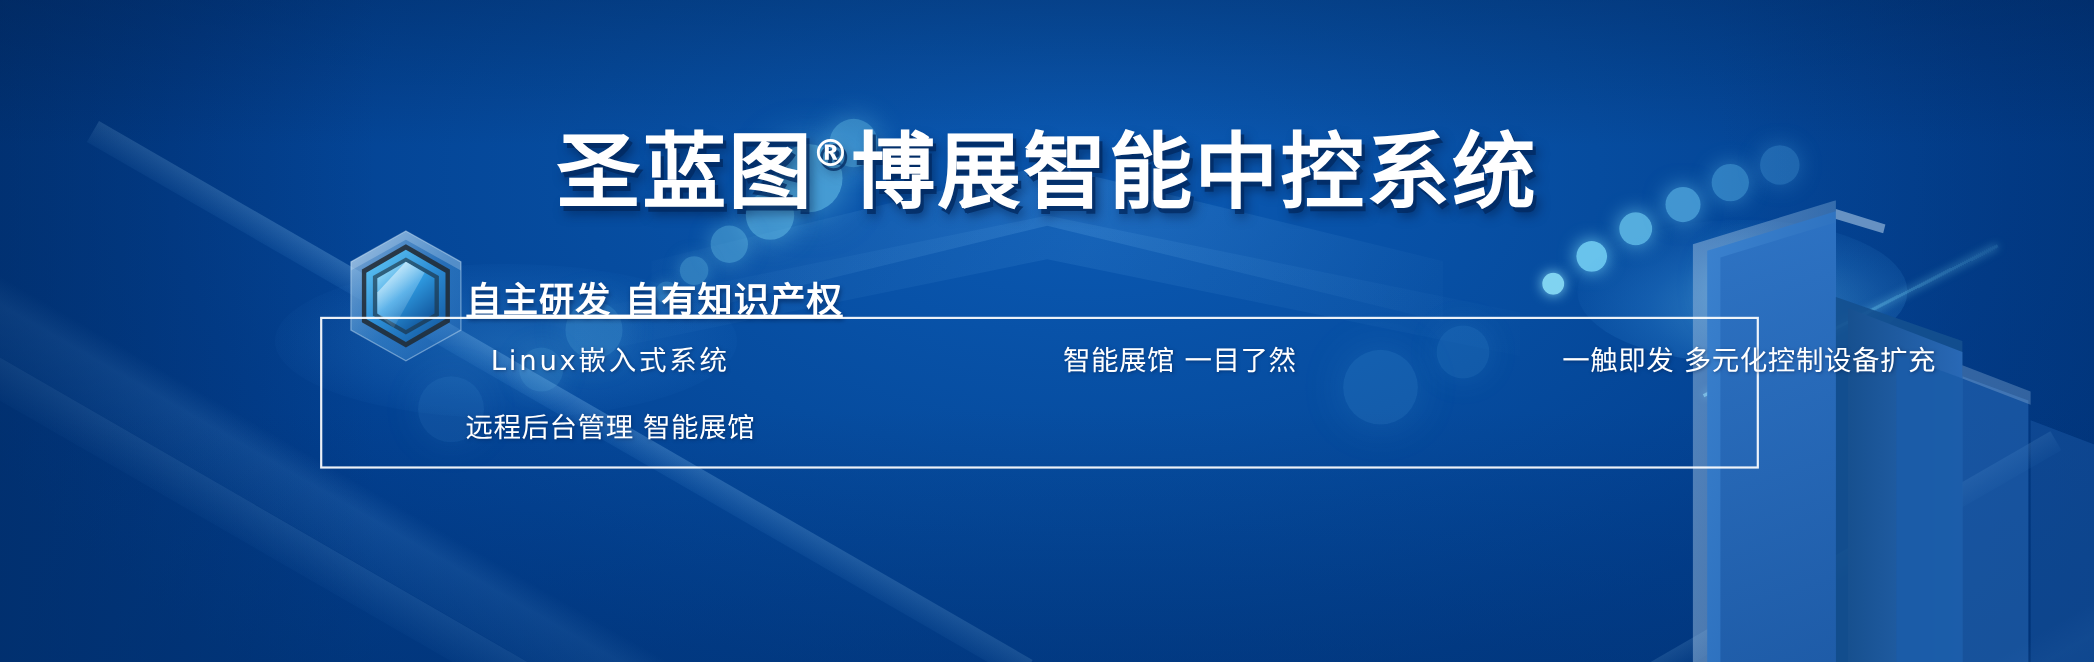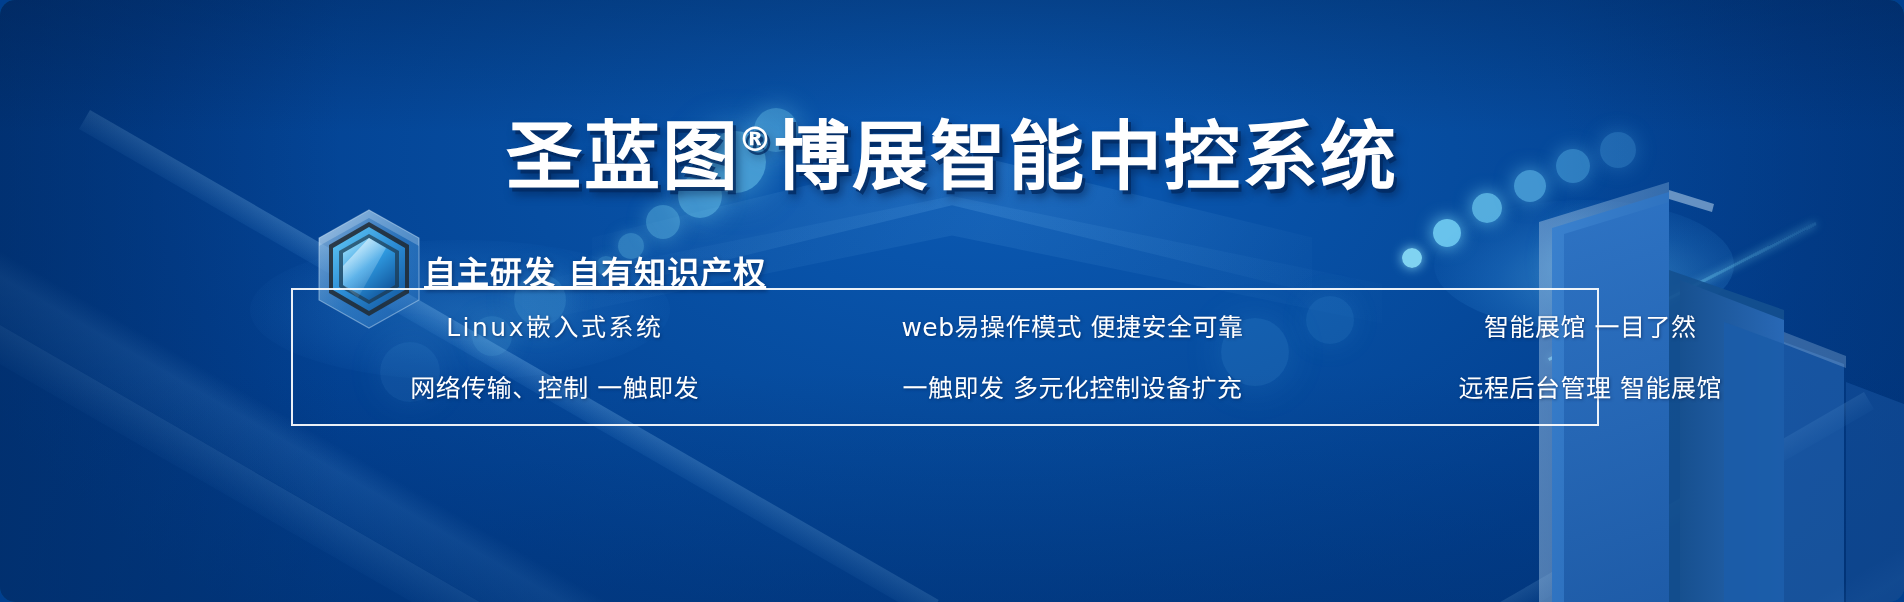--- a/index.html
+++ b/index.html
@@ -12,21 +12,20 @@
     font-family: "Liberation Sans", "DejaVu Sans", sans-serif;
   }
 
   .banner {
     position: relative;
     width: 1904px;
     height: 602px;
     overflow: hidden;
     background: #0369a1;
     user-select: none;
-    border-radius: 15px;
   }
 
   
   .bg-base {
     position: absolute;
     inset: 0;
     background:
       radial-gradient(ellipse 1100px 620px at 52% 26%, #0b5ab4 0%, #064c9f 42%, #023f8f 76%, #013a86 100%);
   }
 
@@ -363,20 +362,18 @@
   <h1 class="title">
     <span>圣蓝图</span><span class="reg">®</span><span>博展智能中控系统</span>
   </h1>
 
   <div class="subtitle">自主研发  自有知识产权</div>
 
   <div class="feature-box"></div>
 
   <div class="feature-grid">
     <div class="feature-item spaced col-1">Linux嵌入式系统</div>
-    <div class="feature-item">web易操作模式  便捷安全可靠</div>
     <div class="feature-item">智能展馆  一目了然</div>
-    <div class="feature-item col-1">网络传输、控制  一触即发</div>
     <div class="feature-item">一触即发  多元化控制设备扩充</div>
     <div class="feature-item">远程后台管理  智能展馆</div>
   </div>
 
 </div>
 
 </body></html>

